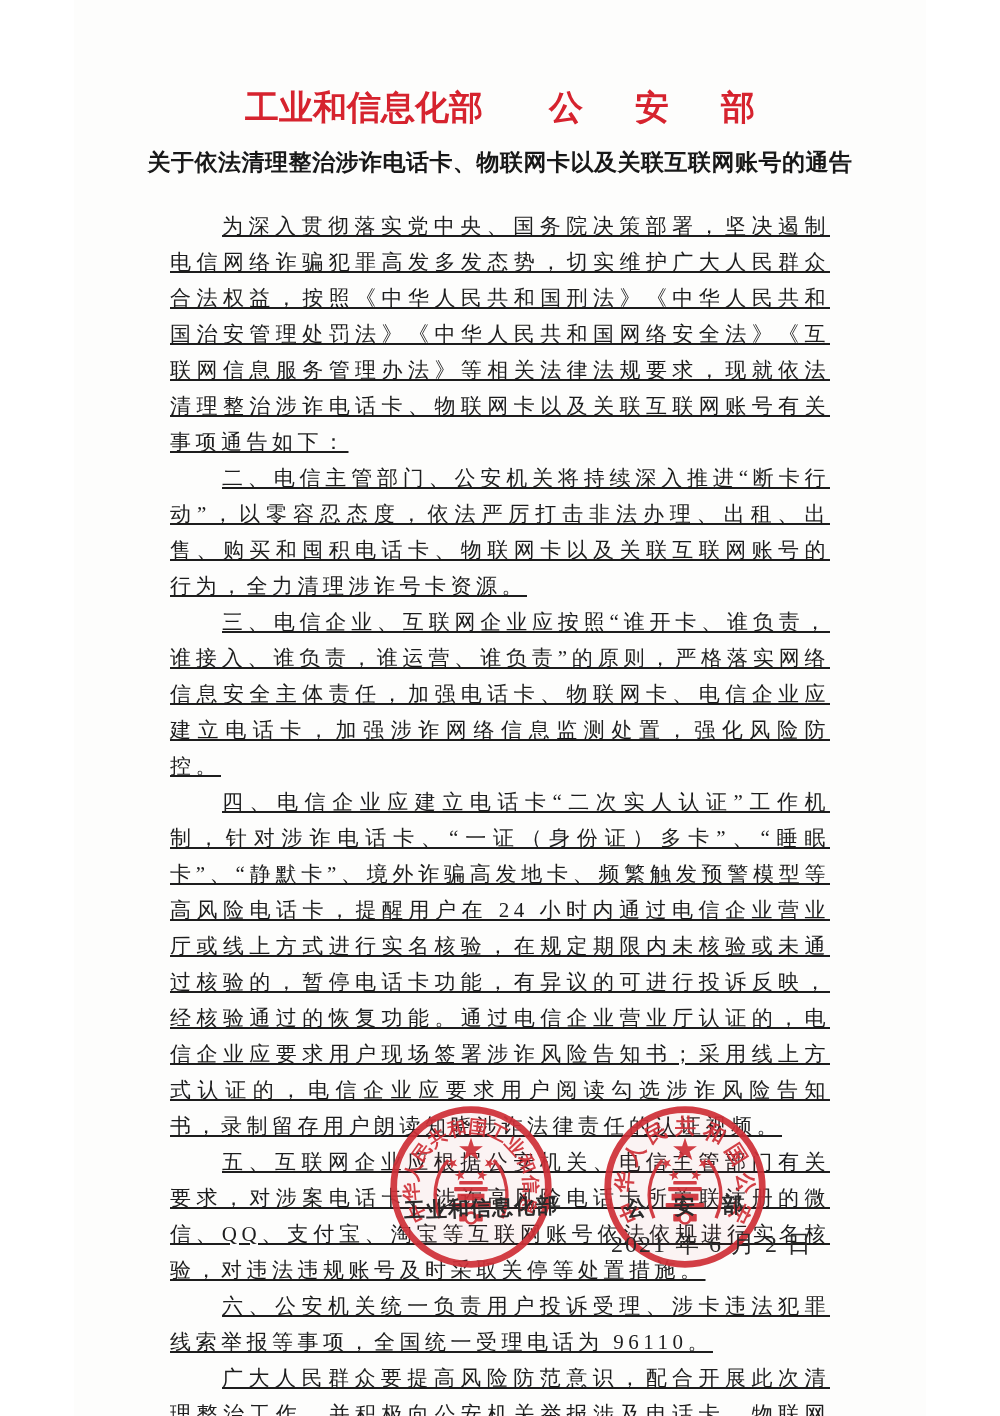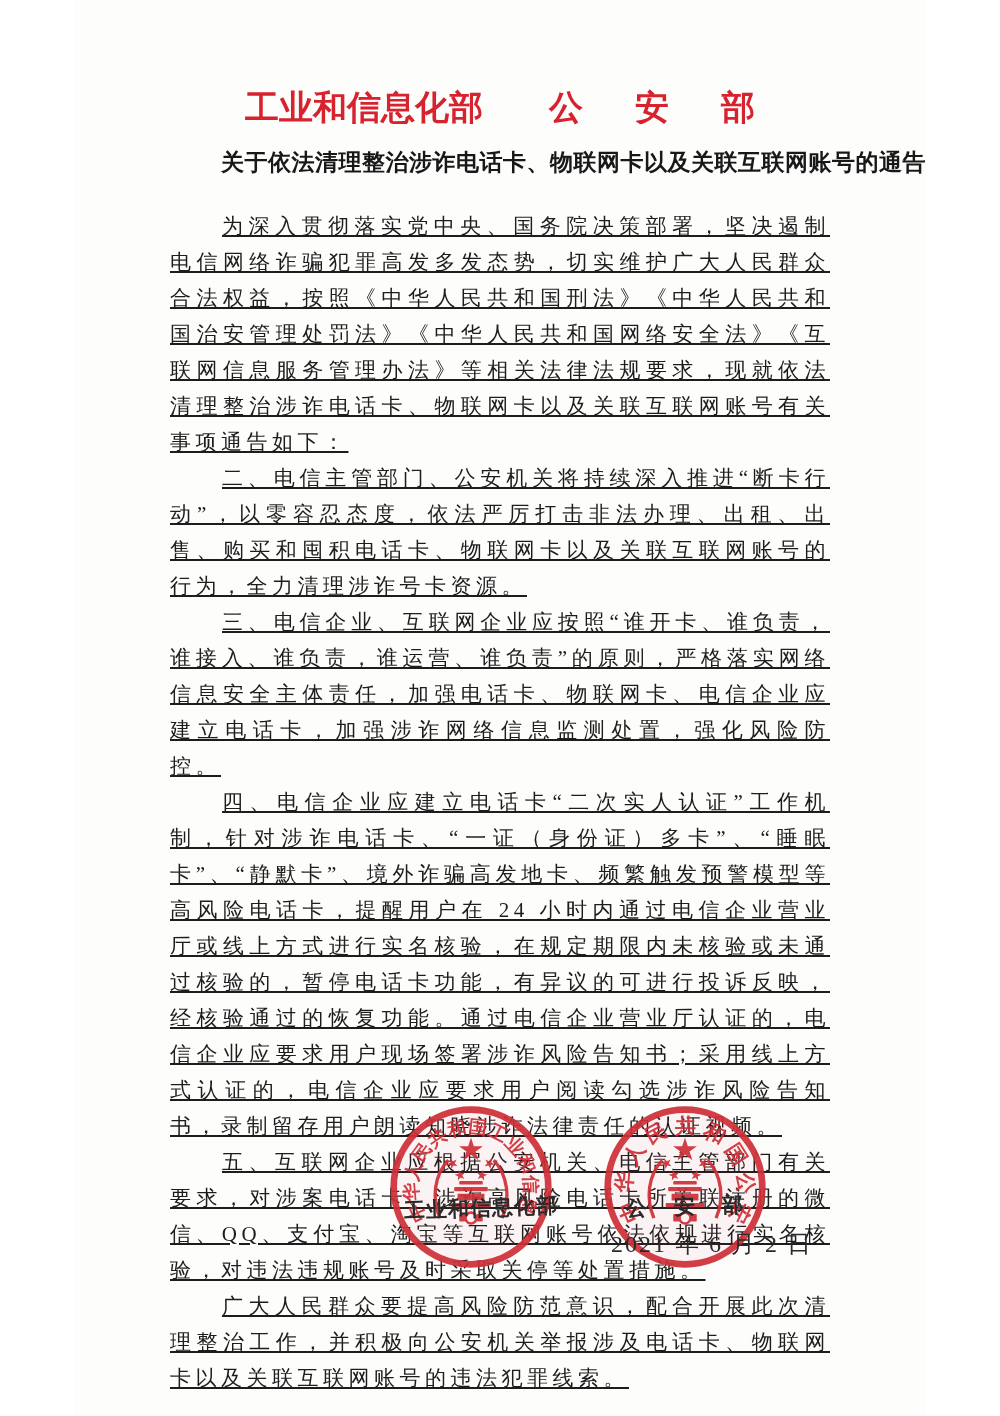--- a/index.html
+++ b/index.html
@@ -18,21 +18,21 @@
     align-items:baseline;
     gap:66px;
     color:#d6232e;
     font-weight:bold;
     font-size:34px;
     line-height:1.2;
   }
   .agency-right { letter-spacing:52px; margin-right:-52px; }
   .doc-title {
     margin:18px 0 0 0;
-    text-align:right;
+    text-align:center;
     font-size:23px;
     font-weight:bold;
     color:#181818;
     letter-spacing:0.5px;
   }
   .doc-body {
     margin-top:30px;
     padding:0 96px;
     font-size:21px;
     line-height:36px;
@@ -90,20 +90,21 @@
   </header>
 
   <h1 class="doc-title">关于依法清理整治涉诈电话卡、物联网卡以及关联互联网账号的通告</h1>
 
   <main class="doc-body">
     <p>为深入贯彻落实党中央、国务院决策部署，坚决遏制电信网络诈骗犯罪高发多发态势，切实维护广大人民群众合法权益，按照《中华人民共和国刑法》《中华人民共和国治安管理处罚法》《中华人民共和国网络安全法》《互联网信息服务管理办法》等相关法律法规要求，现就依法清理整治涉诈电话卡、物联网卡以及关联互联网账号有关事项通告如下：</p>
     <p>二、电信主管部门、公安机关将持续深入推进“断卡行动”，以零容忍态度，依法严厉打击非法办理、出租、出售、购买和囤积电话卡、物联网卡以及关联互联网账号的行为，全力清理涉诈号卡资源。</p>
     <p>三、电信企业、互联网企业应按照“谁开卡、谁负责，谁接入、谁负责，谁运营、谁负责”的原则，严格落实网络信息安全主体责任，加强电话卡、物联网卡、电信企业应建立电话卡，加强涉诈网络信息监测处置，强化风险防控。</p>
     <p>四、电信企业应建立电话卡“二次实人认证”工作机制，针对涉诈电话卡、“一证（身份证）多卡”、“睡眠卡”、“静默卡”、境外诈骗高发地卡、频繁触发预警模型等高风险电话卡，提醒用户在 24 小时内通过电信企业营业厅或线上方式进行实名核验，在规定期限内未核验或未通过核验的，暂停电话卡功能，有异议的可进行投诉反映，经核验通过的恢复功能。通过电信企业营业厅认证的，电信企业应要求用户现场签署涉诈风险告知书；采用线上方式认证的，电信企业应要求用户阅读勾选涉诈风险告知书，录制留存用户朗读知晓涉诈法律责任的认证视频。</p>
     <p>五、互联网企业应根据公安机关、电信主管部门有关要求，对涉案电话卡、涉诈高风险电话卡所关联注册的微信、QQ、支付宝、淘宝等互联网账号依法依规进行实名核验，对违法违规账号及时采取关停等处置措施。</p>
+    <p>六、公安机关统一负责用户投诉受理、涉卡违法犯罪线索举报等事项，全国统一受理电话为 96110。</p>
     <p>广大人民群众要提高风险防范意识，配合开展此次清理整治工作，并积极向公安机关举报涉及电话卡、物联网卡以及关联互联网账号的违法犯罪线索。</p>
 
   </main>
 
   <div class="seal-area">
 
     <svg class="seal seal-left" viewBox="0 0 200 200">
       <circle cx="100" cy="100" r="88" fill="#d03d46" opacity="0.05"></circle>
       <circle cx="100" cy="100" r="92" fill="none" stroke="#cf3038" stroke-width="8"></circle>
       <text font-size="22" fill="#cf3038">

